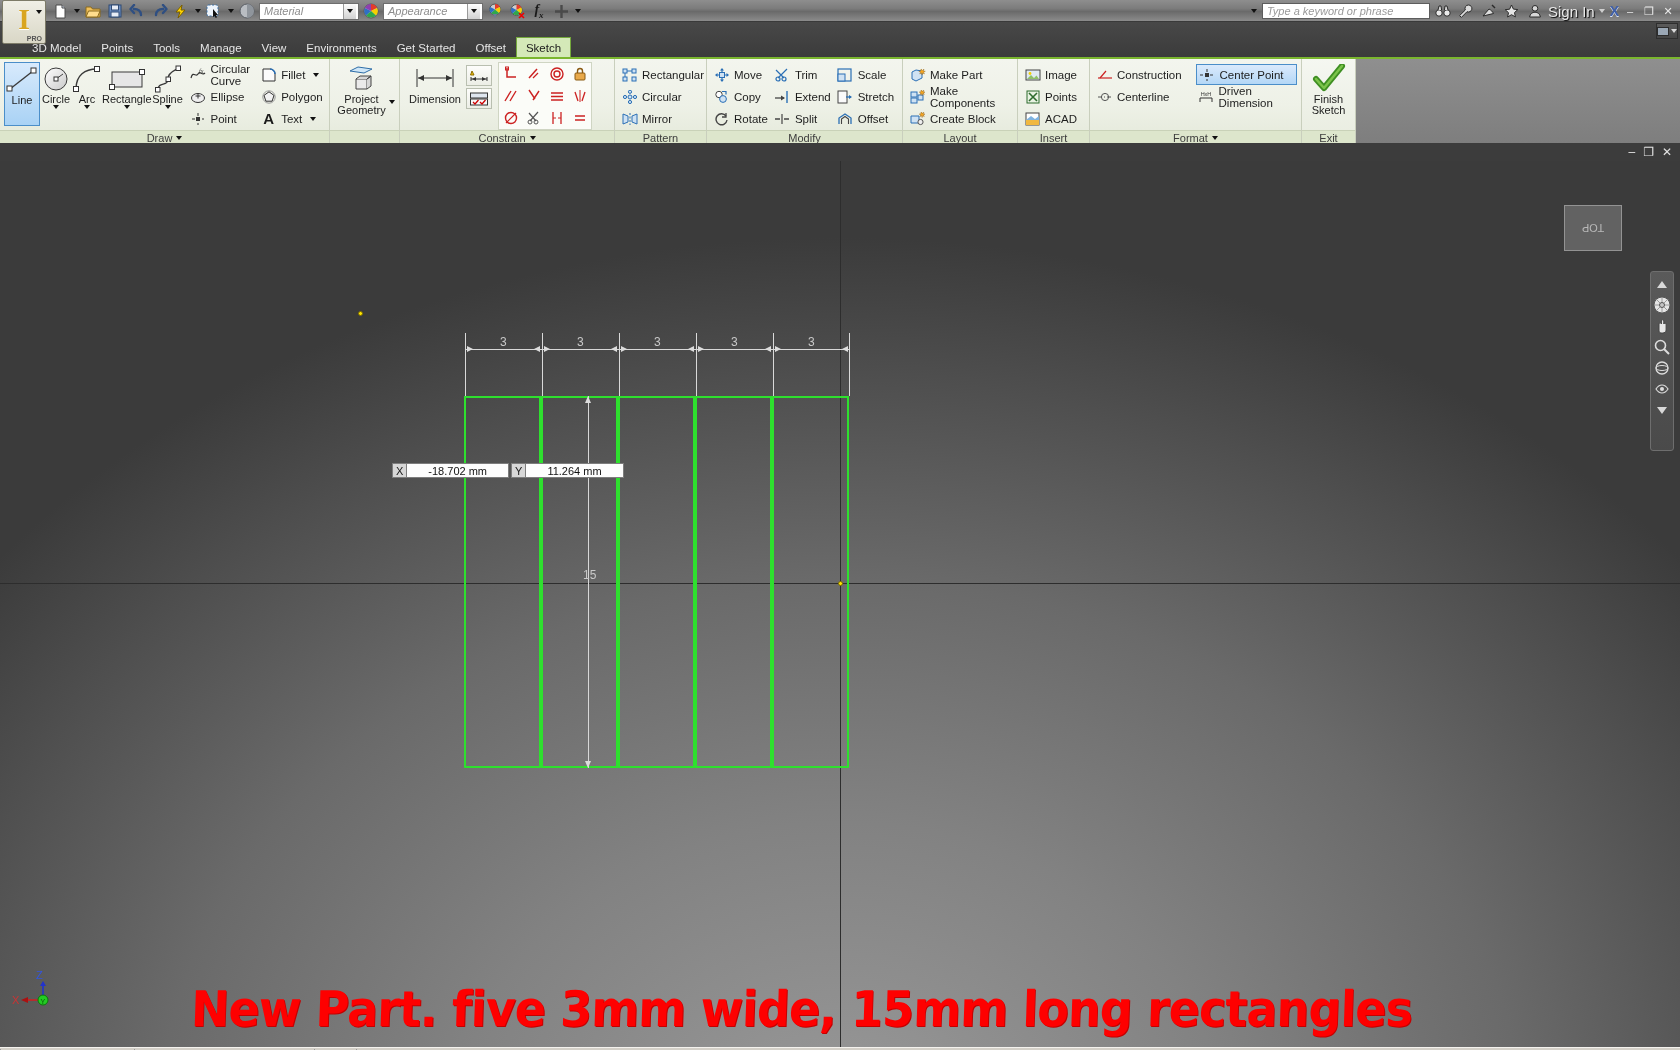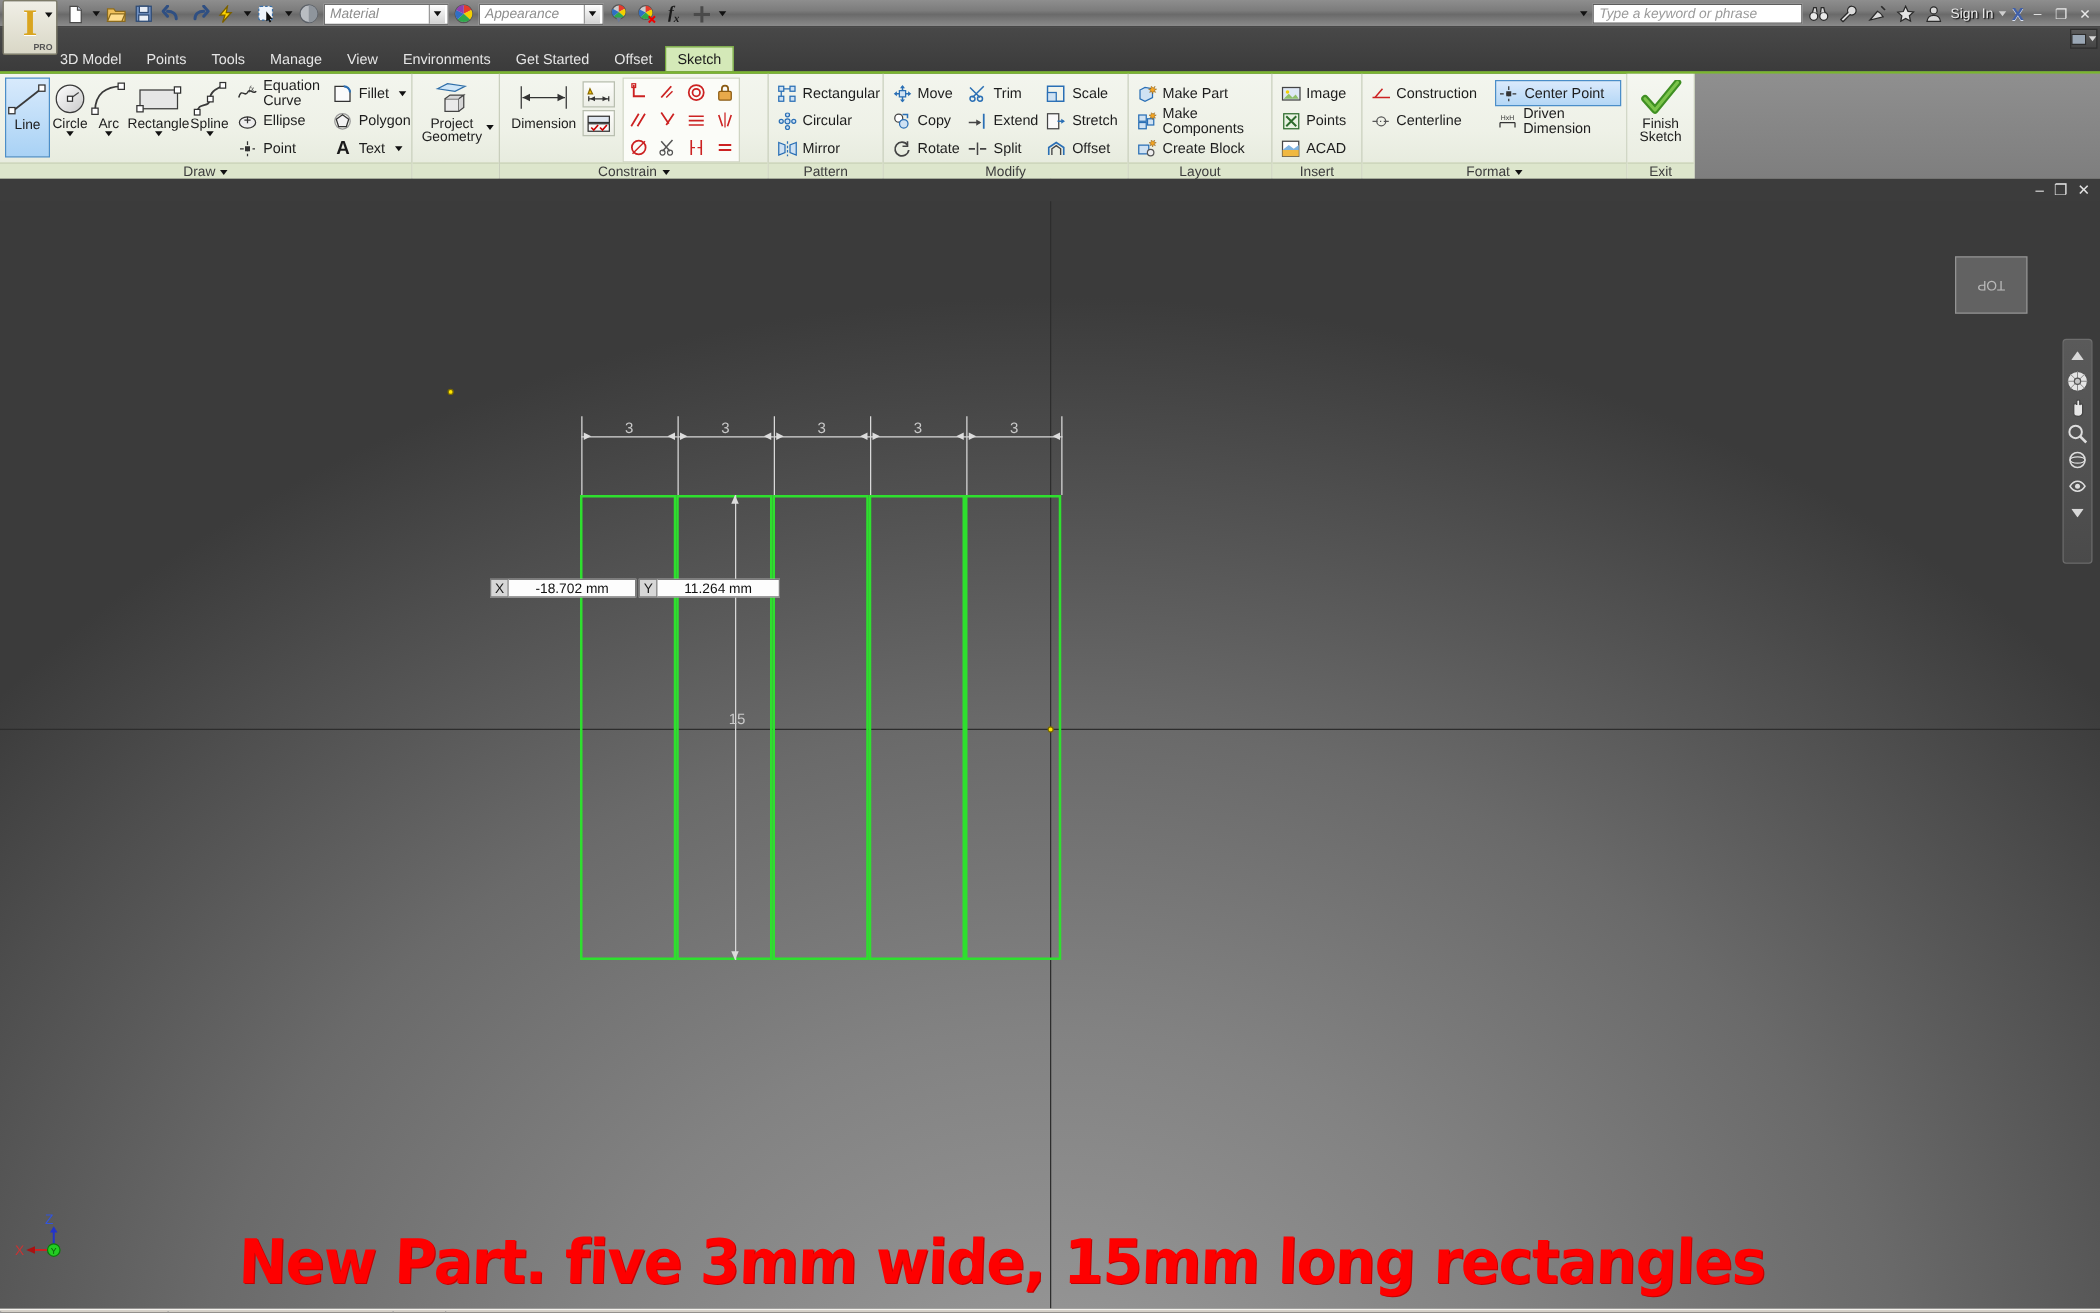--- a/index.html
+++ b/index.html
@@ -45,29 +45,29 @@
   .title-text{
     position:absolute; left:0; right:0; text-align:center;
     color:#f2f2f2; font-size:12px; font-weight:bold;
     text-shadow:1px 1px 1px #000; letter-spacing:0.2px; pointer-events:none;
   }
   .tb-right{ position:absolute; right:4px; top:0; height:22px; display:flex; align-items:center; gap:3px;}
   .searchbox{
     width:168px;height:16px;background:#fff;border:1px solid #5d5d5d;
     font-style:italic;color:#9a9a9a;font-size:11px;padding:0 4px; display:flex;align-items:center;
   }
-  .signin{ color:#e8e8e8; font-size:11px; text-shadow:1px 1px 1px #000; }
+  .signin{ color:#e8e8e8; font-size:15px; text-shadow:1px 1px 1px #000; }
   .wbtn{ width:16px;height:15px; color:#e9e9e9; font-size:11px; display:flex;align-items:center;justify-content:center;}
   .xlogo{ color:#3f5fa8; font-weight:bold; font-size:14px; text-shadow:0 1px 0 #dce4f5;}
 
   
   .tabrow{
     height:35px; width:1680px; position:relative;
     background:linear-gradient(to bottom,#484848,#3b3b3b);
-    display:flex; align-items:flex-end; padding-left:38px;
+    display:flex; align-items:flex-end; padding-left:22px;
   }
   .tab{
     height:19px; padding:0 9px; color:#e6e6e6; font-size:11.5px;
     display:flex; align-items:center; border:1px solid transparent;
   }
   .tab.active{
     background:#d4e9b8; color:#1a1a1a; border:1px solid #74a83c; border-bottom:none;
     height:20px; font-weight:normal;
   }
   .tabrow-right{ position:absolute; right:2px; top:1px; display:flex; align-items:center; gap:3px;}
@@ -410,21 +410,21 @@
       </div>
 
       <div class="small-col" style="margin-left:4px">
         <div class="small-btn">
           <span class="gi">
             <svg width="16" height="14" viewBox="0 0 16 14">
                 <path d="M1 10c2-8 5 0 7-4s4 2 7-1" fill="none" stroke="#333" stroke-width="1.2"></path>
                 <text x="9" y="5" font-size="6" fill="#333" font-family="serif" font-style="italic">fx</text>
               </svg>
           </span>
-          <span>Equation Curve</span>
+          <span>Circular Curve</span>
         </div>
         <div class="small-btn">
           <span class="gi">
             <svg width="16" height="14" viewBox="0 0 16 14">
                 <ellipse cx="8" cy="8" rx="6.5" ry="4.5" fill="#eee" stroke="#333"></ellipse>
                 <path d="M8 3.5v5M5.5 6h5" stroke="#333"></path>
               </svg>
           </span>
           <span>Ellipse</span>
         </div>

